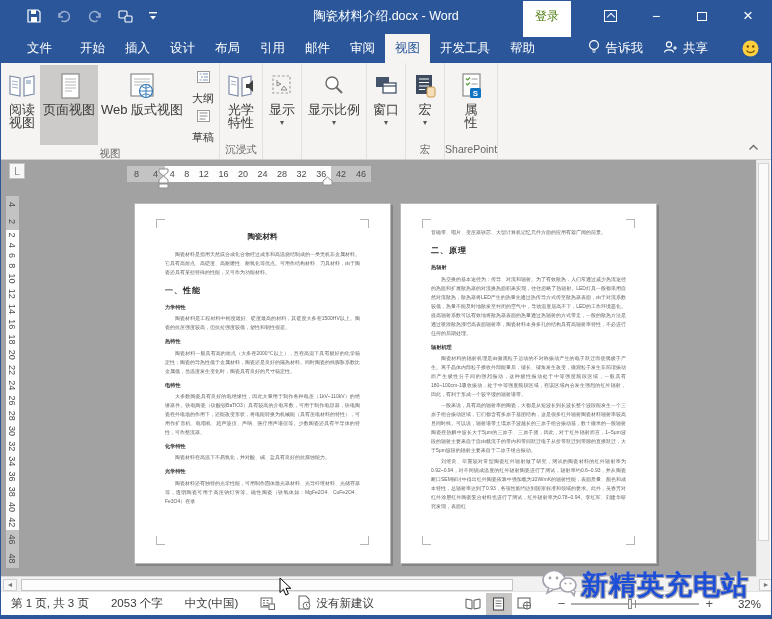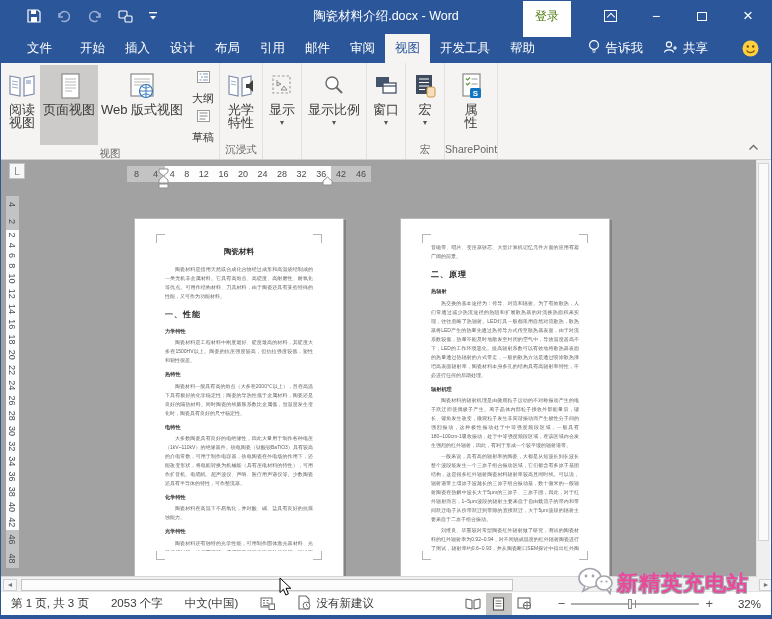--- a/index.html
+++ b/index.html
@@ -48,21 +48,21 @@
   
   .docarea { position:absolute; left:0; top:159px; width:756px; height:416px; background:#a2a2a2; overflow:hidden; }
   .tabsel { position:absolute; left:8px; top:3px; width:16px; height:16px; background:#f7f7f7; border:1px solid #c2c2c2; color:#8a8a8a; font-size:10px; display:flex; align-items:center; justify-content:center; }
   .hruler { position:absolute; left:126px; top:6px; height:16px; display:flex; font-size:9px; color:#4a4a4a; }
   .hr-seg { display:flex; align-items:center; justify-content:space-around; height:100%; }
   .hr-seg.gray { background:#c3c3c3; }
   .hr-seg.white { background:#fdfdfd; }
   .vruler { position:absolute; left:5px; top:36px; width:13px; height:372px; }
   .vstrip { width:372px; height:13px; display:flex; transform-origin:0 0; transform:rotate(90deg) translateY(-13px); font-size:9px; color:#4a4a4a; }
   .marker { position:absolute; }
-  .page { position:absolute; top:58px; width:210px; height:361px; background:#fff; border:1px solid #b9b9b9; box-shadow:2px 2px 0 rgba(0,0,0,0.18); }
+  .page { position:absolute; top:43px; width:257px; height:361px; background:#fff; border:1px solid #b9b9b9; box-shadow:2px 2px 0 rgba(0,0,0,0.18); }
   .page .crop { position:absolute; width:9px; height:9px; }
   .crop.tl { left:21px; top:15px; border-left:1px solid #b5b5b5; border-top:1px solid #b5b5b5; }
   .crop.tr { right:21px; top:15px; border-right:1px solid #b5b5b5; border-top:1px solid #b5b5b5; }
   .crop.bl { left:21px; bottom:18px; border-left:1px solid #b5b5b5; border-bottom:1px solid #b5b5b5; }
   .crop.br { right:21px; bottom:18px; border-right:1px solid #b5b5b5; border-bottom:1px solid #b5b5b5; }
   .ptext { position:absolute; left:30px; right:30px; top:24px; bottom:27px; overflow:hidden; font-size:5px; line-height:1.8; color:#646464; text-align:justify; }
   .dtitle { text-align:center; font-weight:bold; font-size:7.5px; color:#2d2d2d; margin:2px 0 6px; }
   .dh2 { font-weight:bold; font-size:8px; color:#1f1f1f; margin:7px 0 5px; letter-spacing:1px; }
   .dh3 { font-weight:bold; font-size:5.2px; color:#333; margin:5px 0 2px; }
   .dp { text-indent:10px; margin-bottom:2px; }
@@ -85,21 +85,21 @@
   .zoomctrl { display:flex; align-items:center; margin-left:14px; }
   .zoom-glyph { font-size:13px; color:#555; padding:0 6px; }
   .zoom-track { position:relative; width:128px; height:2px; background:#aeaeae; }
   .zoom-tick { position:absolute; left:50%; top:-3px; width:1px; height:8px; background:#8a8a8a; }
   .zoom-thumb { position:absolute; left:44%; top:-4px; width:4px; height:10px; background:#f2f2f2; border:1px solid #8a8a8a; }
   .zoom-pct { width:42px; text-align:right; margin-right:10px; }
   .bottomstrip { position:absolute; left:0; right:0; bottom:0; height:3px; background:#2b579a; }
 
   
   .wm { position:absolute; right:22px; top:566px; display:flex; align-items:center; gap:4px; z-index:50; pointer-events:none; }
-  .wm-text { font-size:21px; font-weight:bold; color:#ec4899; letter-spacing:1px;
+  .wm-text { font-size:27px; font-weight:bold; color:#1d4ed8; letter-spacing:1px;
     text-shadow:-1px -1px 0 #a3a3ae, 1px -1px 0 #a3a3ae, -1px 1px 0 #a3a3ae, 1px 1px 0 #a3a3ae; }
 
   .cursor { position:absolute; left:278px; top:576px; z-index:100; }
 </style>
 </head>
 <body>
 
 <div id="win">
 
   <div class="titlebar">

